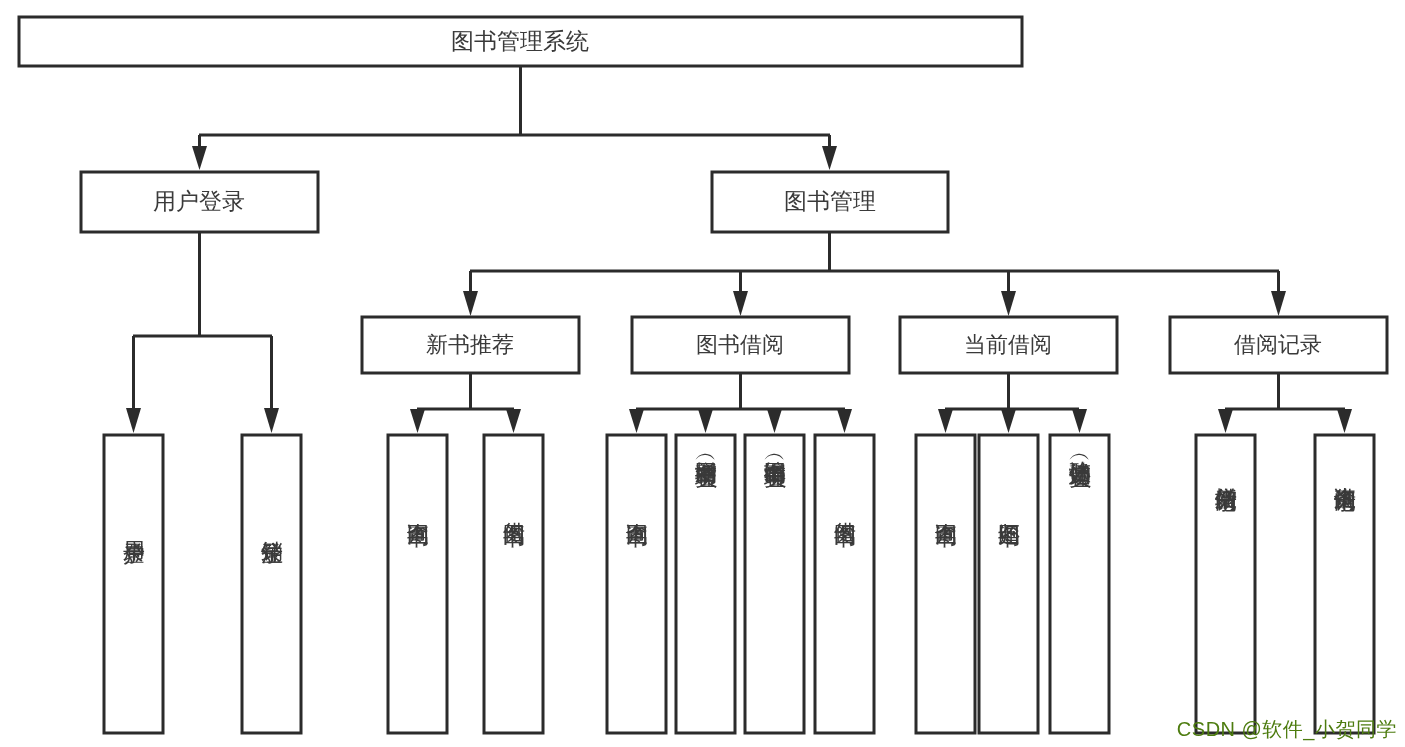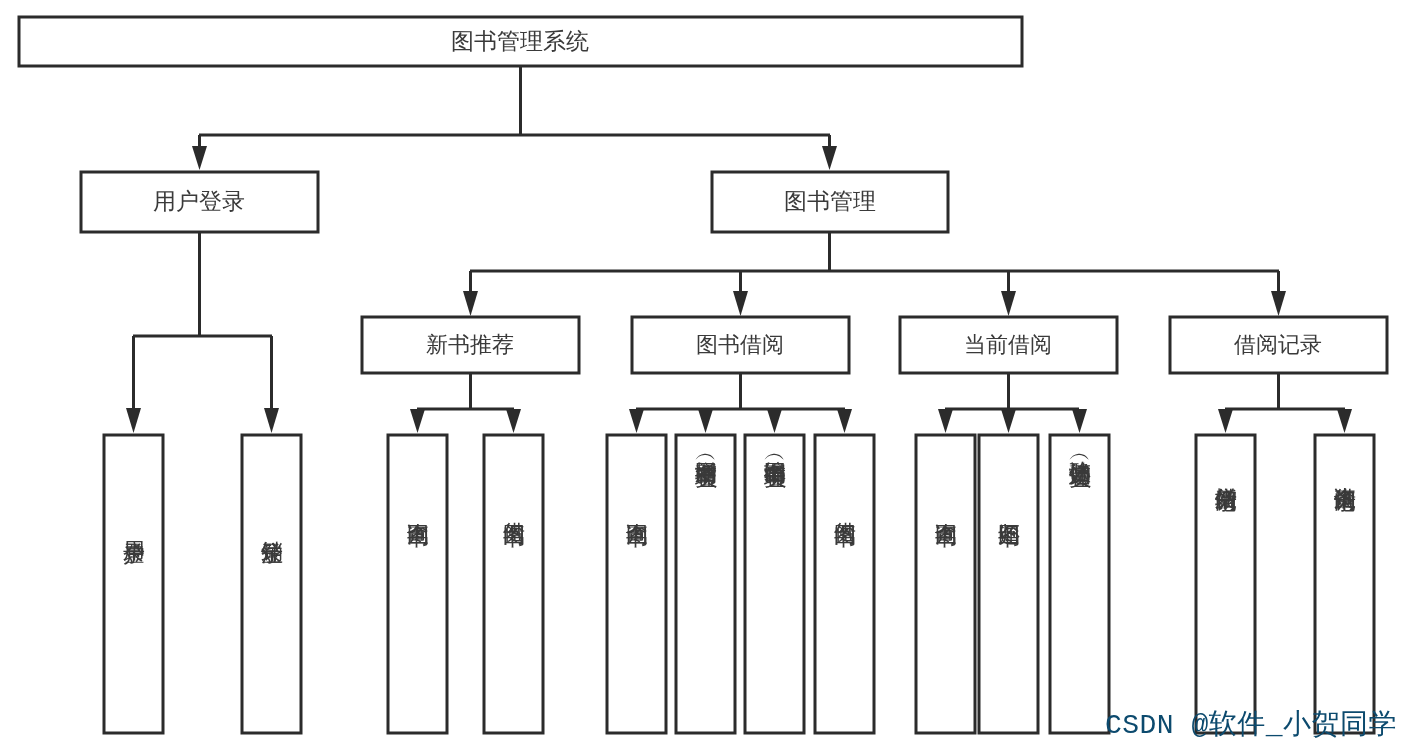--- a/index.html
+++ b/index.html
@@ -64,23 +64,23 @@
     position: absolute;
     display: flex;
     align-items: flex-start;
     justify-content: center;
     pointer-events: none;
   }
   .watermark {
     position: absolute;
     right: 8px;
     bottom: 4px;
-    font-family: Liberation Mono, monospace;
-    font-size: 28px;
-    color: #0c4a6e;
+    font-family: Liberation Sans, sans-serif;
+    font-size: 20px;
+    color: #4d7c0f;
     white-space: nowrap;
     letter-spacing: 0.5px;
   }
 </style>
 </head>
 <body>
 
 <div id="diagram-root">
 
   <svg class="flow" viewBox="0 0 1405 747" xmlns="http://www.w3.org/2000/svg">

